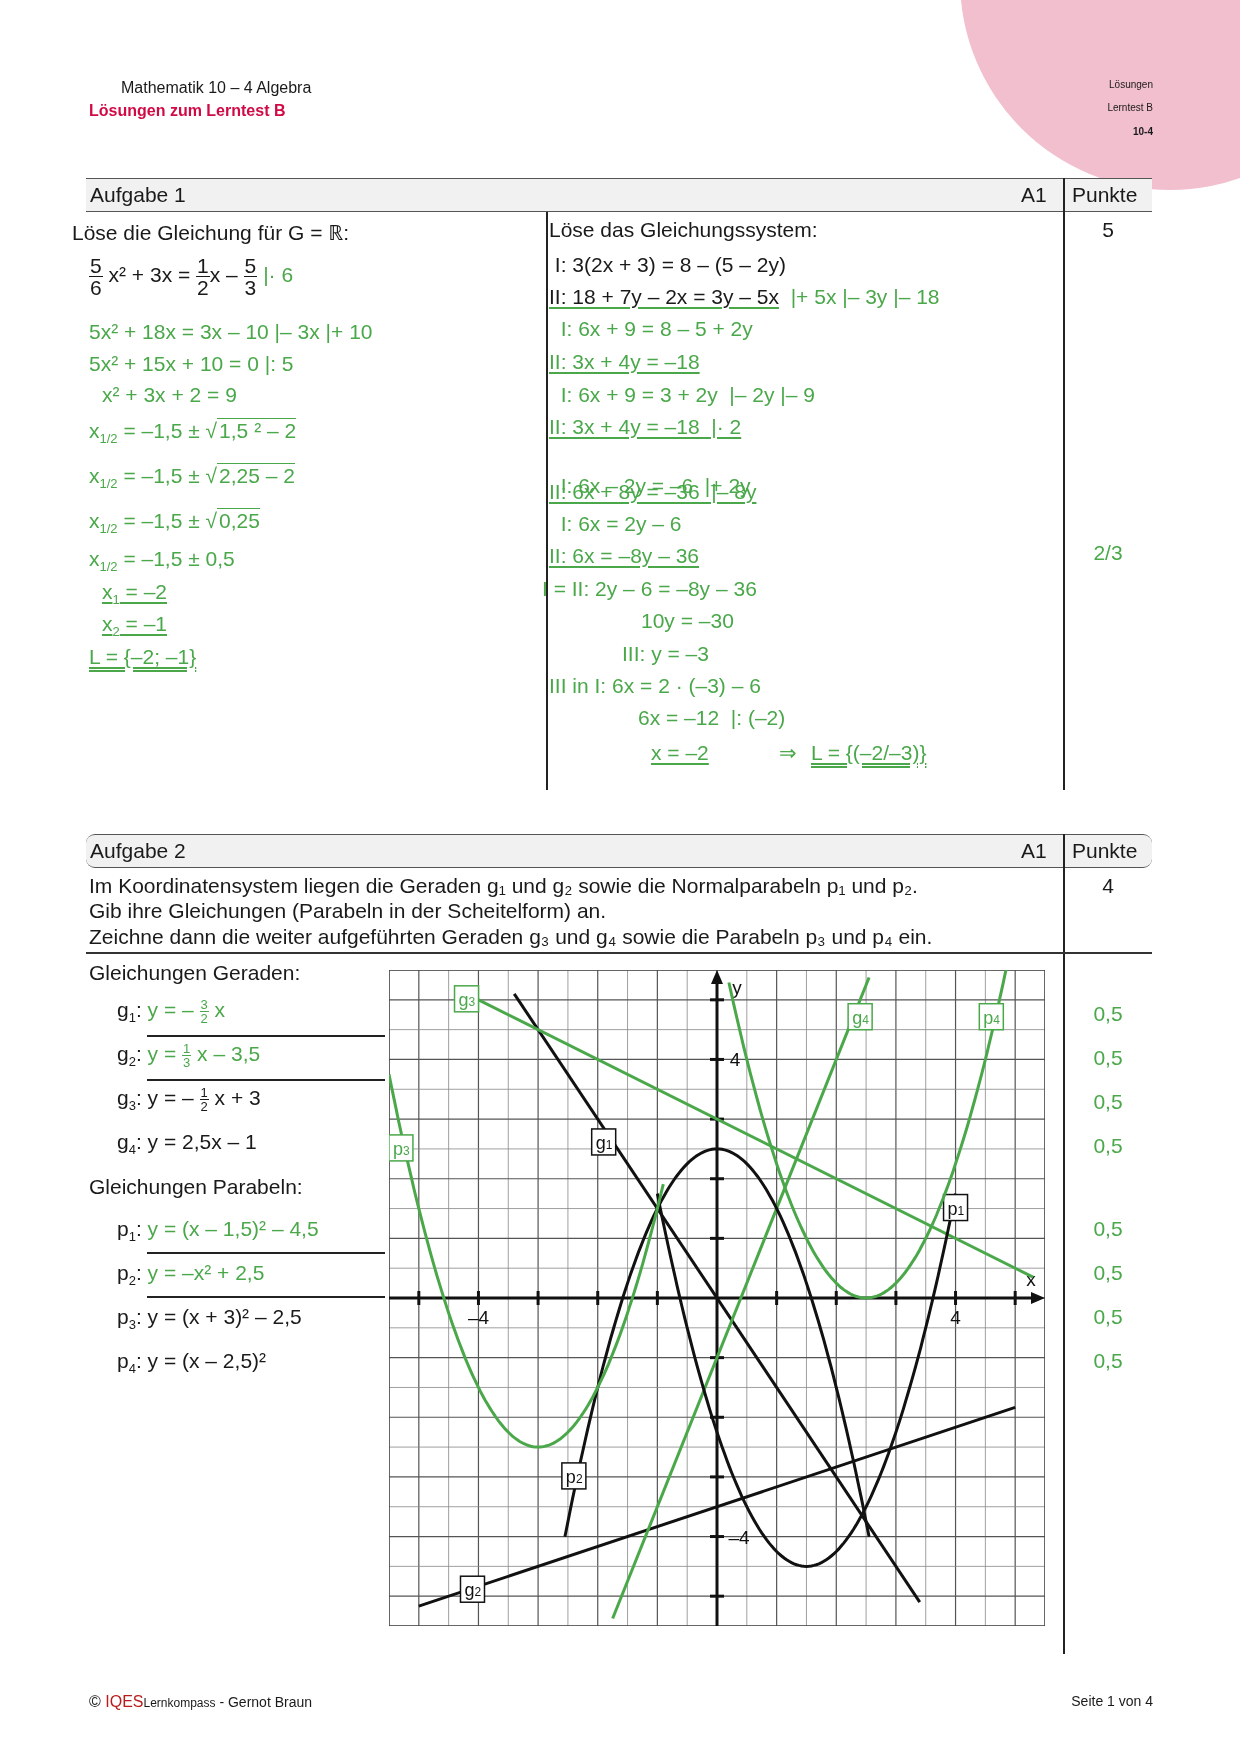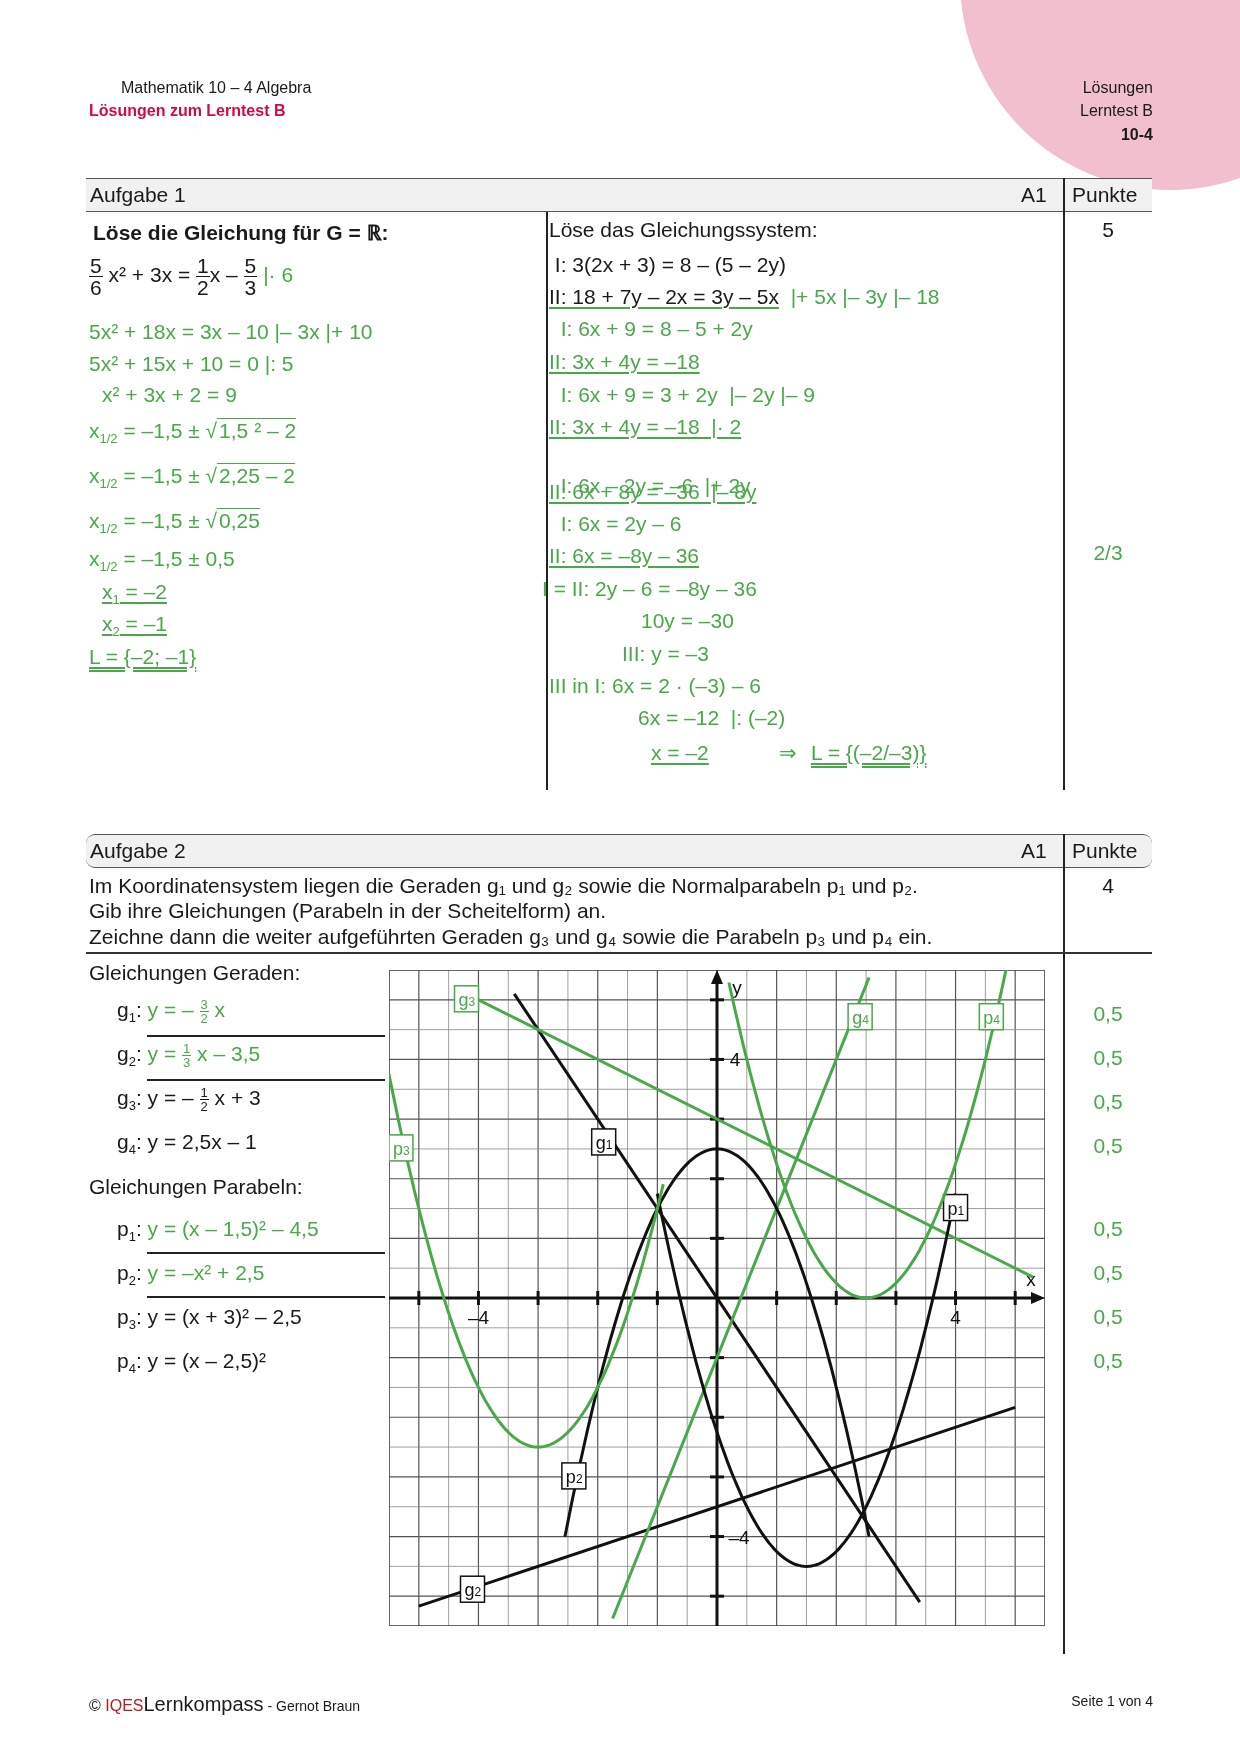--- a/index.html
+++ b/index.html
@@ -3,21 +3,21 @@
 <meta charset="utf-8">
 <style>
   html, body { margin:0; padding:0; }
   body { width:1240px; height:1754px; position:relative; background:#ffffff; overflow:hidden;
          font-family:"Liberation Sans", sans-serif; color:#1a1a1a; }
   .abs { position:absolute; }
   .g { color:#4aa84a; }
   .corner { position:absolute; right:-140px; top:-230px; width:420px; height:420px; border-radius:50%; background:#f1bfcd; }
   .hdr-left1 { left:89px; top:79px; font-size:16px;margin-left:32px; }
   .hdr-left2 { left:89px; top:102px; font-size:16px; font-weight:bold; color:#d10a46; }
-  .hdr-right { right:87px; text-align:right; font-size:16px; }
+  .hdr-right { right:87px; text-align:right; font-size:10px; }
   .bar { position:absolute; left:86px; width:1066px; height:32px; background:#f1f1f1; border-top:1.5px solid #555; border-bottom:1.5px solid #555; font-size:21px; }
   .bar span { position:absolute; top:4px; }
   .vline { position:absolute; width:1.5px; background:#222; }
   .hline { position:absolute; height:1.5px; background:#333; }
   .txt { position:absolute; font-size:21px; white-space:nowrap; }
   .frac { display:inline-block; vertical-align:middle; text-align:center; line-height:1; }
   .frac .n { display:block; border-bottom:1.5px solid currentColor; padding:0 1px; }
   .frac .d { display:block; }
   .frac.sm { font-size:13px; }
   .sqrt { border-top:1.5px solid currentColor; padding-left:2px; }
@@ -41,21 +41,21 @@
 <div class="abs hdr-right" style="top:126px;font-weight:bold;">10-4</div>
 
 <div class="bar" style="top:178px;">
   <span style="left:4px;">Aufgabe 1</span>
   <span style="left:935px;">A1</span>
   <span style="left:986px;">Punkte</span>
 </div>
 <div class="vline" style="left:1063px;top:178px;height:612px;"></div>
 <div class="vline" style="left:546px;top:212px;height:578px;"></div>
 
-<div class="txt" style="left:93px;top:218px;font-weight:bold;">Löse die Gleichung für G = ℝ:</div>
+<div class="txt" style="left:72px;top:218px;">Löse die Gleichung für G = ℝ:</div>
 <div class="txt" style="left:89px;top:255px;">
   <span class="frac"><span class="n">5</span><span class="d">6</span></span><span> x² + 3x = </span><span class="frac"><span class="n">1</span><span class="d">2</span></span><span>x – </span><span class="frac"><span class="n">5</span><span class="d">3</span></span><span class="g"> |· 6</span>
 </div>
 <div class="txt g" style="left:89px;top:320px;">5x² + 18x = 3x – 10  |– 3x |+ 10</div>
 <div class="txt g" style="left:89px;top:352px;">5x² + 15x + 10 = 0  |: 5</div>
 <div class="txt g" style="left:102px;top:383px;">x² + 3x + 2 = 9</div>
 
 <div class="txt g" style="left:89px;top:419px;"><span>x</span><sub>1/2</sub><span> = –1,5 ± </span>√<span class="sqrt">1,5 ² – 2</span></div>
 <div class="txt g" style="left:89px;top:464px;"><span>x</span><sub>1/2</sub><span> = –1,5 ± </span>√<span class="sqrt">2,25 – 2</span></div>
 <div class="txt g" style="left:89px;top:509px;"><span>x</span><sub>1/2</sub><span> = –1,5 ± </span>√<span class="sqrt">0,25</span></div>
@@ -234,15 +234,15 @@
     <path d="M0.0,104.4L2.3,115.7L4.6,126.9L6.9,137.9L9.1,148.7L11.4,159.3L13.7,169.8L16.0,180.1L18.3,190.2L20.6,200.1L22.9,209.9L25.1,219.5L27.4,228.9L29.7,238.1L32.0,247.2L34.3,256.1L36.6,264.8L38.9,273.4L41.1,281.7L43.4,289.9L45.7,297.9L48.0,305.8L50.3,313.4L52.6,320.9L54.9,328.2L57.2,335.4L59.4,342.3L61.7,349.1L64.0,355.7L66.3,362.1L68.6,368.4L70.9,374.5L73.2,380.4L75.4,386.1L77.7,391.7L80.0,397.1L82.3,402.3L84.6,407.3L86.9,412.2L89.2,416.9L91.4,421.4L93.7,425.7L96.0,429.9L98.3,433.8L100.6,437.6L102.9,441.3L105.2,444.7L107.4,448.0L109.7,451.1L112.0,454.0L114.3,456.8L116.6,459.4L118.9,461.8L121.2,464.0L123.4,466.1L125.7,467.9L128.0,469.6L130.3,471.2L132.6,472.5L134.9,473.7L137.2,474.7L139.4,475.5L141.7,476.2L144.0,476.7L146.3,477.0L148.6,477.1L150.9,477.0L153.2,476.8L155.5,476.4L157.7,475.8L160.0,475.1L162.3,474.2L164.6,473.1L166.9,471.8L169.2,470.3L171.5,468.7L173.7,466.9L176.0,464.9L178.3,462.8L180.6,460.4L182.9,457.9L185.2,455.3L187.5,452.4L189.7,449.4L192.0,446.2L194.3,442.8L196.6,439.2L198.9,435.5L201.2,431.6L203.5,427.5L205.7,423.3L208.0,418.8L210.3,414.2L212.6,409.4L214.9,404.5L217.2,399.4L219.5,394.1L221.7,388.6L224.0,382.9L226.3,377.1L228.6,371.1L230.9,364.9L233.2,358.5L235.5,352.0L237.8,345.3L240.0,338.4L242.3,331.3L244.6,324.1L246.9,316.7L249.2,309.1L251.5,301.3L253.8,293.4L256.0,285.3L258.3,277.0L260.6,268.5L262.9,259.9L265.2,251.1L267.5,242.1L269.8,232.9L272.0,223.6L274.3,214.1" fill="none" stroke="#4aa84a" stroke-width="3" clip-path="url(#plotclip)"></path>
     <rect x="-0.07272727272726165" y="164.90909090909088" width="24" height="26" fill="#fff" stroke="#4aa84a" stroke-width="1.5"></rect>
     <text x="3.9272727272727384" y="184.90909090909088" font-size="18" font-family="Liberation Sans, sans-serif" fill="#4aa84a"><tspan>p</tspan><tspan font-size="12">3</tspan></text>
     <path d="M339.9,12.5L342.3,23.4L344.7,34.1L347.1,44.6L349.5,54.9L351.9,65.0L354.2,74.9L356.6,84.7L359.0,94.2L361.4,103.6L363.8,112.7L366.2,121.7L368.6,130.5L370.9,139.0L373.3,147.4L375.7,155.7L378.1,163.7L380.5,171.5L382.9,179.1L385.3,186.6L387.6,193.8L390.0,200.9L392.4,207.7L394.8,214.4L397.2,220.9L399.6,227.2L401.9,233.3L404.3,239.2L406.7,245.0L409.1,250.5L411.5,255.8L413.9,261.0L416.3,266.0L418.6,270.7L421.0,275.3L423.4,279.7L425.8,283.9L428.2,287.9L430.6,291.7L433.0,295.3L435.3,298.8L437.7,302.0L440.1,305.1L442.5,307.9L444.9,310.6L447.3,313.1L449.7,315.4L452.0,317.5L454.4,319.4L456.8,321.1L459.2,322.6L461.6,324.0L464.0,325.1L466.4,326.1L468.7,326.8L471.1,327.4L473.5,327.8L475.9,328.0L478.3,328.0L480.7,327.8L483.1,327.4L485.4,326.8L487.8,326.1L490.2,325.1L492.6,324.0L495.0,322.6L497.4,321.1L499.8,319.4L502.1,317.5L504.5,315.4L506.9,313.1L509.3,310.6L511.7,307.9L514.1,305.1L516.5,302.0L518.8,298.8L521.2,295.3L523.6,291.7L526.0,287.9L528.4,283.9L530.8,279.7L533.1,275.3L535.5,270.7L537.9,266.0L540.3,261.0L542.7,255.8L545.1,250.5L547.5,245.0L549.8,239.2L552.2,233.3L554.6,227.2L557.0,220.9L559.4,214.4L561.8,207.7L564.2,200.9L566.5,193.8L568.9,186.6L571.3,179.1L573.7,171.5L576.1,163.7L578.5,155.7L580.9,147.4L583.2,139.0L585.6,130.5L588.0,121.7L590.4,112.7L592.8,103.6L595.2,94.2L597.6,84.7L599.9,74.9L602.3,65.0L604.7,54.9L607.1,44.6L609.5,34.1L611.9,23.4L614.3,12.5L616.6,1.5L619.0,-9.8L621.4,-21.3L623.8,-32.9L626.2,-44.7" fill="none" stroke="#4aa84a" stroke-width="3" clip-path="url(#plotclip)"></path>
     <rect x="590.3272727272727" y="33.709090909090946" width="24" height="26" fill="#fff" stroke="#4aa84a" stroke-width="1.5"></rect>
     <text x="594.3272727272727" y="53.709090909090946" font-size="18" font-family="Liberation Sans, sans-serif" fill="#4aa84a"><tspan>p</tspan><tspan font-size="12">4</tspan></text>
   </svg>
 
 <div class="foot" style="left:89px;">
   <span>©</span>
-  <span style="color:#b91c1c;">IQES</span><span style="font-size:20px;">Lernkompass</span><span style="font-size:14px;"> - Gernot Braun</span>
+  <span style="color:#b91c1c;">IQES</span><span style="font-size:12px;">Lernkompass</span><span style="font-size:14px;"> - Gernot Braun</span>
 </div>
 <div class="foot" style="right:87px;font-size:14px;">Seite 1 von 4</div>
 
 </body></html>

